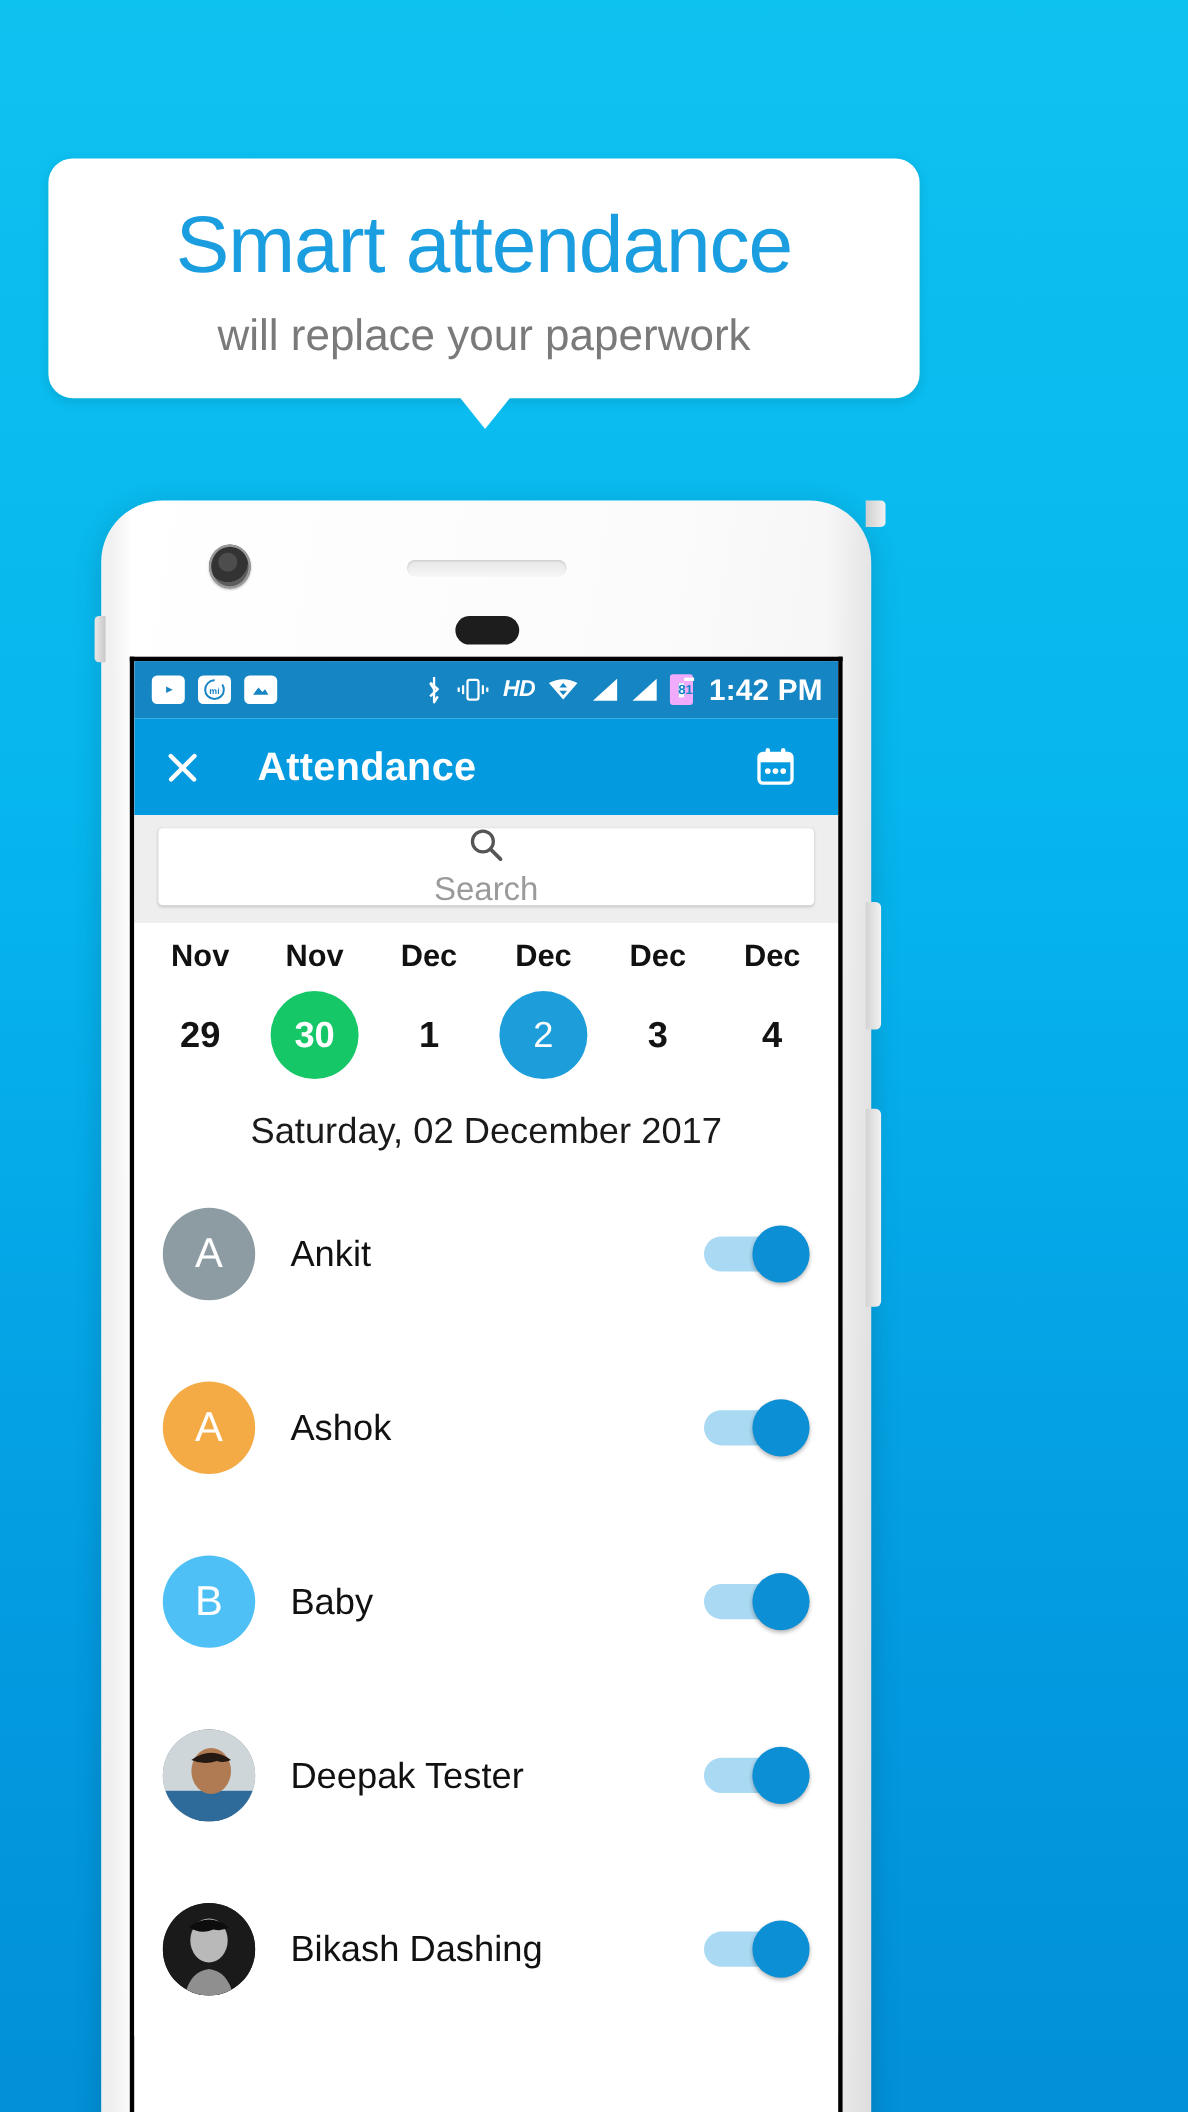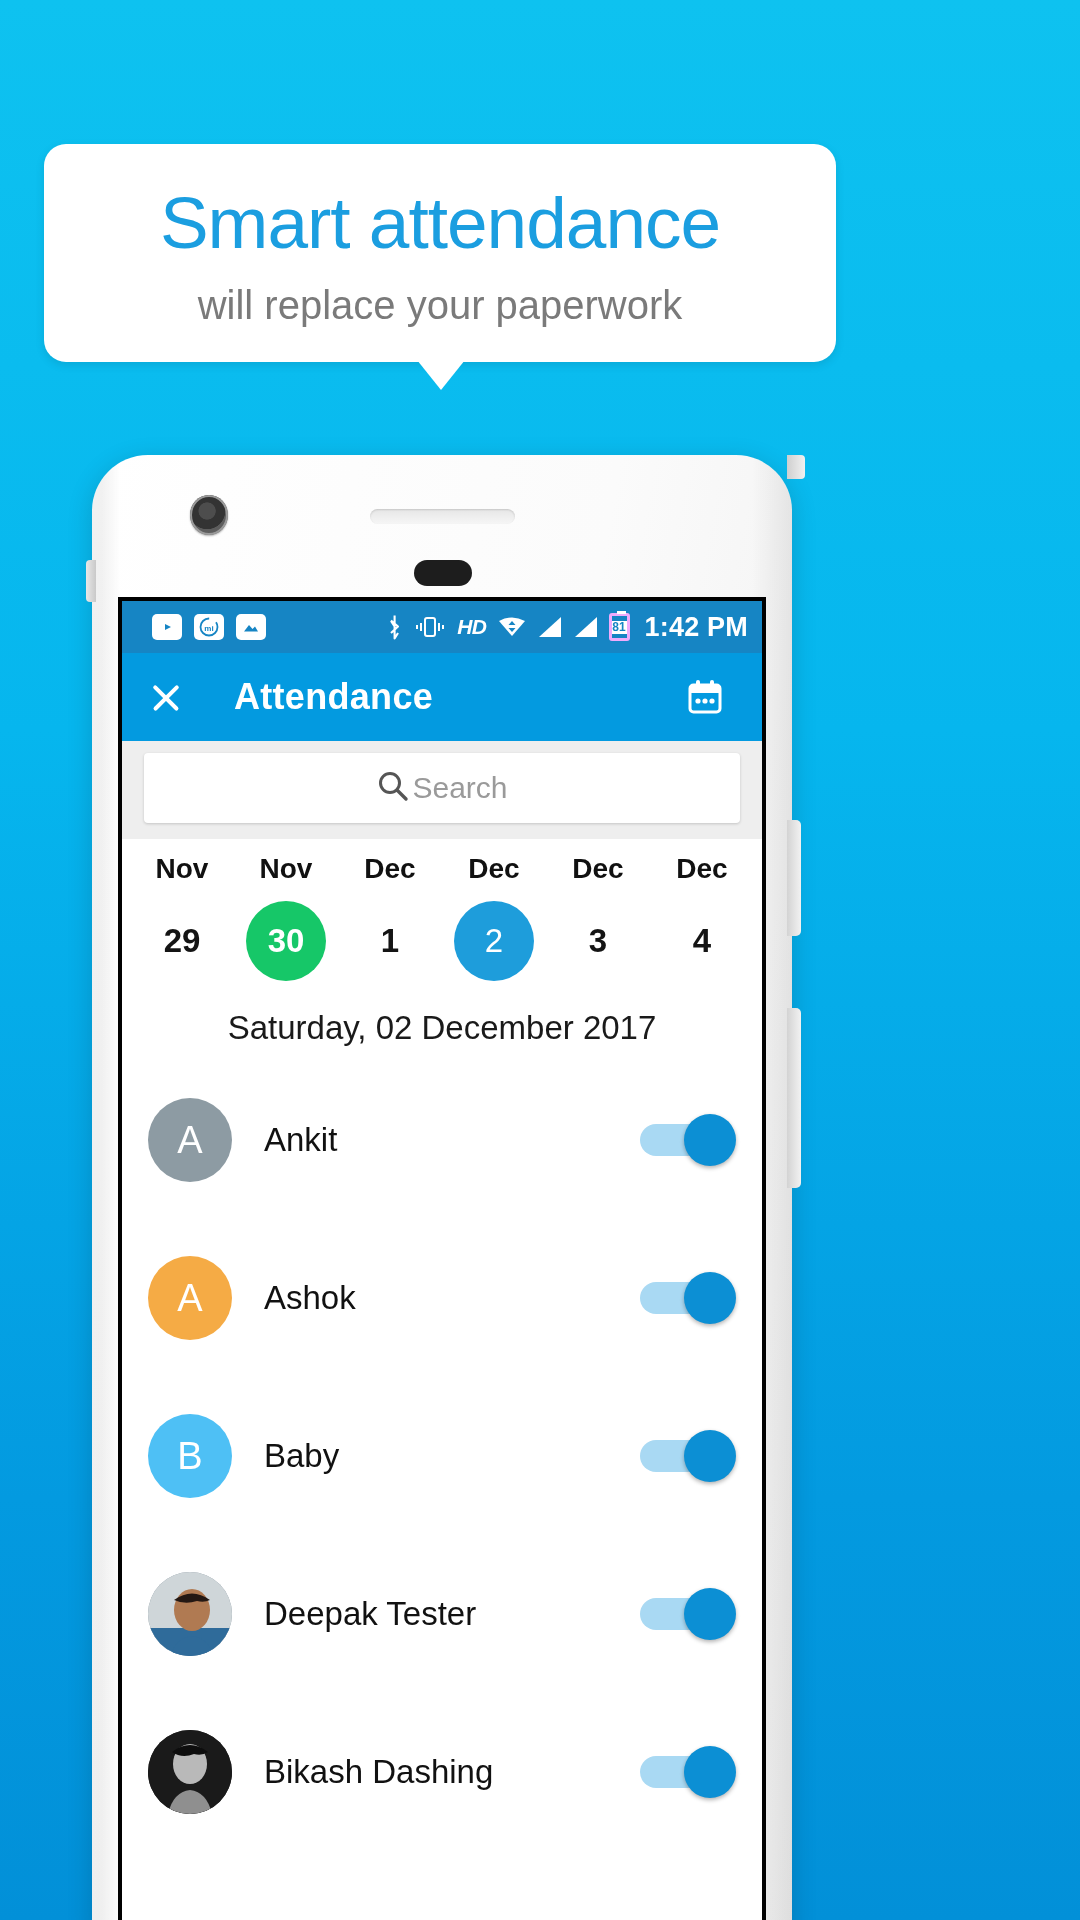--- a/index.html
+++ b/index.html
@@ -83,32 +83,32 @@
     background:#ffffff; overflow:hidden;
     border:4px solid #000;
     border-bottom:none;
   }
 
   
   #statusbar{
     height:52px; background:#1685c4; display:flex; align-items:center;
     padding:0 14px 0 16px; color:#fff;
   }
-  .sb-left{ display:flex; align-items:center; gap:12px;margin-left:14px; }
+  .sb-left{ display:flex; align-items:center; gap:12px; }
   .sb-right{ display:flex; align-items:center; gap:11px; margin-left:auto; }
   .sb-app{
     width:30px; height:26px; background:#fff; border-radius:5px;
     display:flex; align-items:center; justify-content:center;
   }
   .sb-app svg{ display:block; }
   .sb-ico{ display:flex; align-items:center; }
   #sb-hd{ font-size:21px; font-style:italic; font-weight:700; letter-spacing:-.5px; }
   #sb-time{ font-size:27px; font-weight:700; letter-spacing:.2px; margin-left:4px; }
   .batt{
-    width:21px; height:28px; border:3px solid #f0abfc; border-radius:3px;
+    width:21px; height:28px; border:8px solid #f0abfc; border-radius:3px;
     display:flex; align-items:center; justify-content:center; position:relative;
   }
   .batt::before{
     content:""; position:absolute; top:-5px; left:5px; width:9px; height:3px; background:#fff;
   }
   .batt span{ font-size:12px; font-weight:700; color:#1685c4; background:#fff;
     width:100%; text-align:center; line-height:13px; }
 
   
   #toolbar{
@@ -123,21 +123,21 @@
   }
   #close-btn::before{ transform:rotate(45deg); }
   #close-btn::after{ transform:rotate(-45deg); }
   #cal-btn{ margin-left:auto; width:46px; height:46px; display:flex; align-items:center; justify-content:center; cursor:pointer;}
 
   
   #search-wrap{ background:#eeeeee; padding:12px 22px 16px; }
   #search-box{
     height:70px; background:#fff; border-radius:4px;
     box-shadow:0 1px 3px rgba(0,0,0,.18);
-    display:flex; align-items:center; justify-content:center; gap:2px;
+    display:flex; align-items:center; justify-content:center; gap:2px;flex-direction:column;
   }
   #search-placeholder{ font-size:30px; color:#9a9a9a; }
 
   
   #date-strip{
     display:flex; padding:14px 8px 6px; background:#fff;
   }
   .day-cell{
     flex:1; display:flex; flex-direction:column; align-items:center; cursor:pointer;
   }

